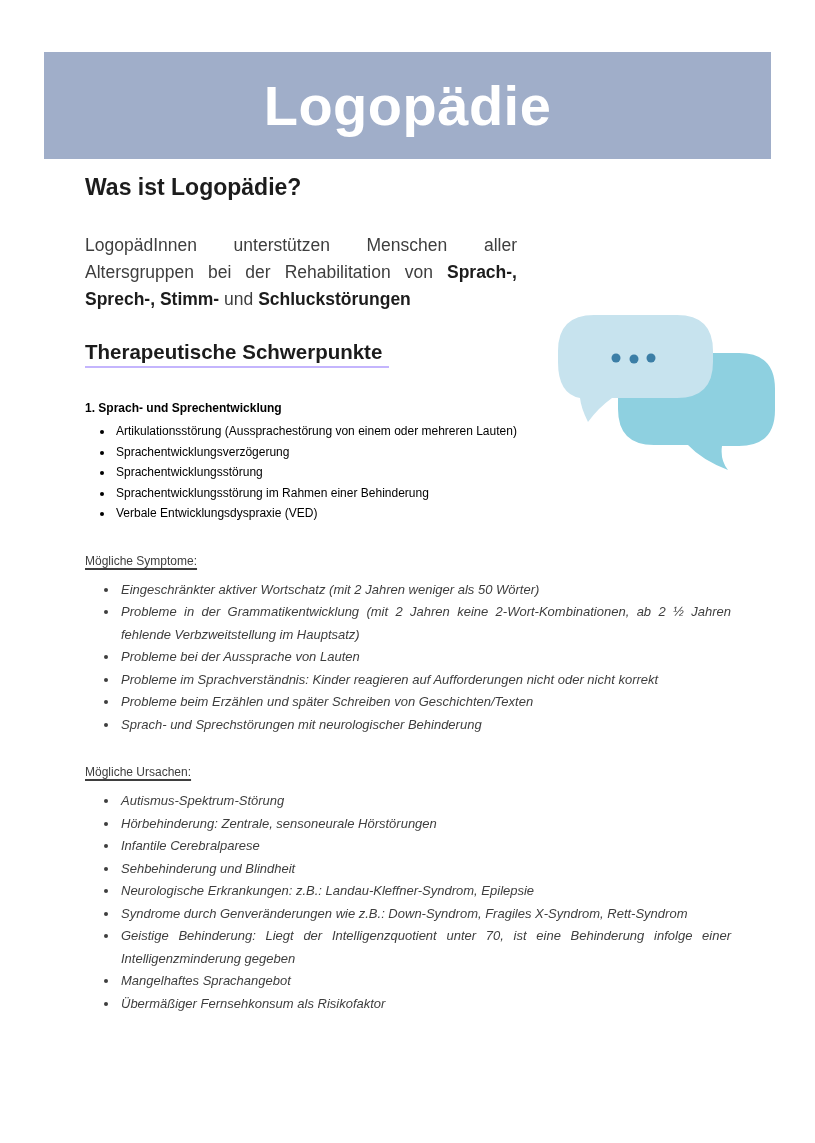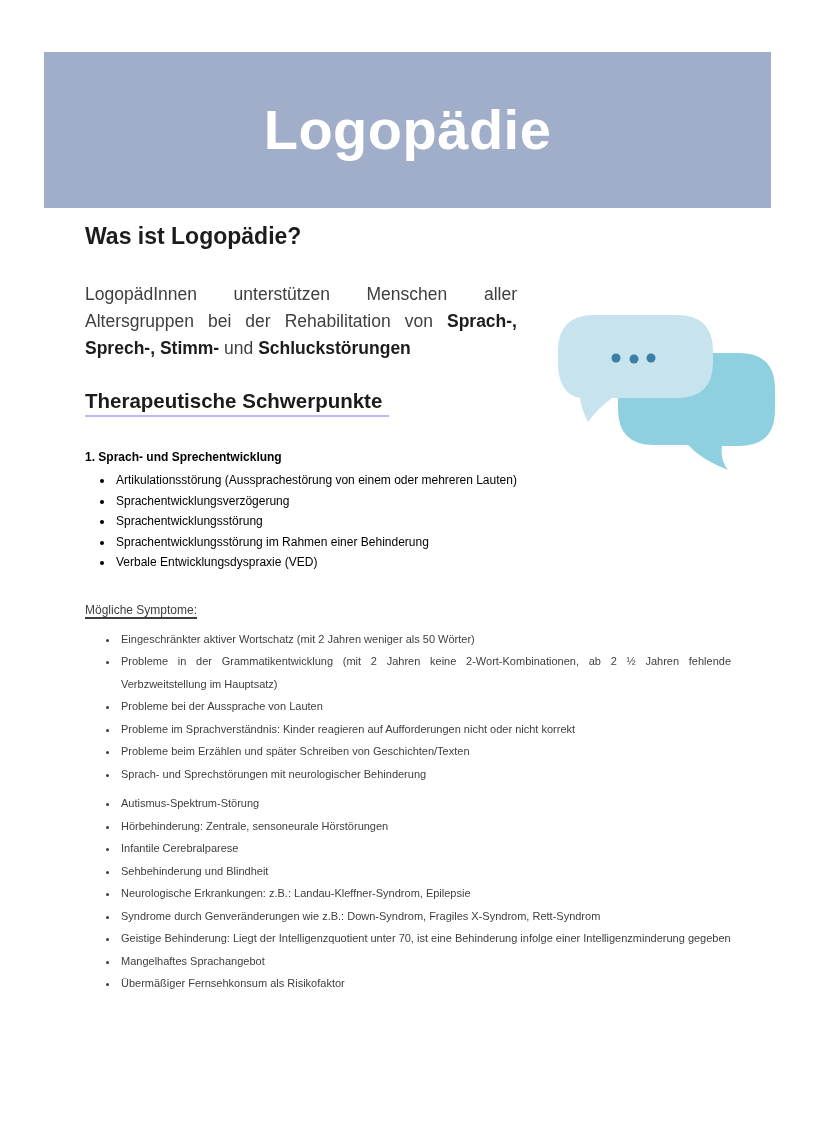--- a/index.html
+++ b/index.html
@@ -13,21 +13,21 @@
     position: relative;
   }
   .page {
     width: 815px;
     height: 1143px;
     position: relative;
     background: #ffffff;
   }
   
   .banner {
-    height: 156px;
+    height: 107px;
     margin: 52px 44px 0 44px;
     background: var(--banner-bg, #a0aec9);
     display: flex;
     align-items: center;
     justify-content: center;
   }
   .banner-title {
     color: #ffffff;
     font-size: 56px;
     font-weight: 700;
@@ -85,24 +85,25 @@
   ul.small-list {
     margin-top: 1px;
     padding-left: 29px;
     font-size: 12px;
     line-height: 20.6px;
     color: #000000;
   }
   ul.large-list {
     margin-top: 7px;
     padding-left: 34px;
-    font-size: 11px;
+    font-size: 13px;
     line-height: 22.5px;
     text-align: justify;
     color: #3e3e3e;
+    font-style: italic;
   }
   ul li { padding-left: 2px; }
   .h-list {
     font-size: 12px;
     line-height: 22px;
     font-weight: 400;
     color: #3e3e3e;
     text-decoration: underline;
     text-decoration-thickness: 1.5px;
     text-underline-offset: 3px;
@@ -178,20 +179,21 @@
     <h4 class="h-list h-symptoms">Mögliche Symptome:</h4>
     <ul class="large-list">
         <li>Eingeschränkter aktiver Wortschatz (mit 2 Jahren weniger als 50 Wörter)</li>
         <li>Probleme in der Grammatikentwicklung (mit 2 Jahren keine 2-Wort-Kombinationen, ab 2 ½ Jahren fehlende Verbzweitstellung im Hauptsatz)</li>
         <li>Probleme bei der Aussprache von Lauten</li>
         <li>Probleme im Sprachverständnis: Kinder reagieren auf Aufforderungen nicht oder nicht korrekt</li>
         <li>Probleme beim Erzählen und später Schreiben von Geschichten/Texten</li>
         <li>Sprach- und Sprechstörungen mit neurologischer Behinderung</li>
       </ul>
 
+    <h4 class="h-list h-causes">Mögliche Ursachen:</h4>
     <ul class="large-list">
         <li>Autismus-Spektrum-Störung</li>
         <li>Hörbehinderung: Zentrale, sensoneurale Hörstörungen</li>
         <li>Infantile Cerebralparese</li>
         <li>Sehbehinderung und Blindheit</li>
         <li>Neurologische Erkrankungen: z.B.: Landau-Kleffner-Syndrom, Epilepsie</li>
         <li>Syndrome durch Genveränderungen wie z.B.: Down-Syndrom, Fragiles X-Syndrom, Rett-Syndrom</li>
         <li>Geistige Behinderung: Liegt der Intelligenzquotient unter 70, ist eine Behinderung infolge einer Intelligenzminderung gegeben</li>
         <li>Mangelhaftes Sprachangebot</li>
         <li>Übermäßiger Fernsehkonsum als Risikofaktor</li>

